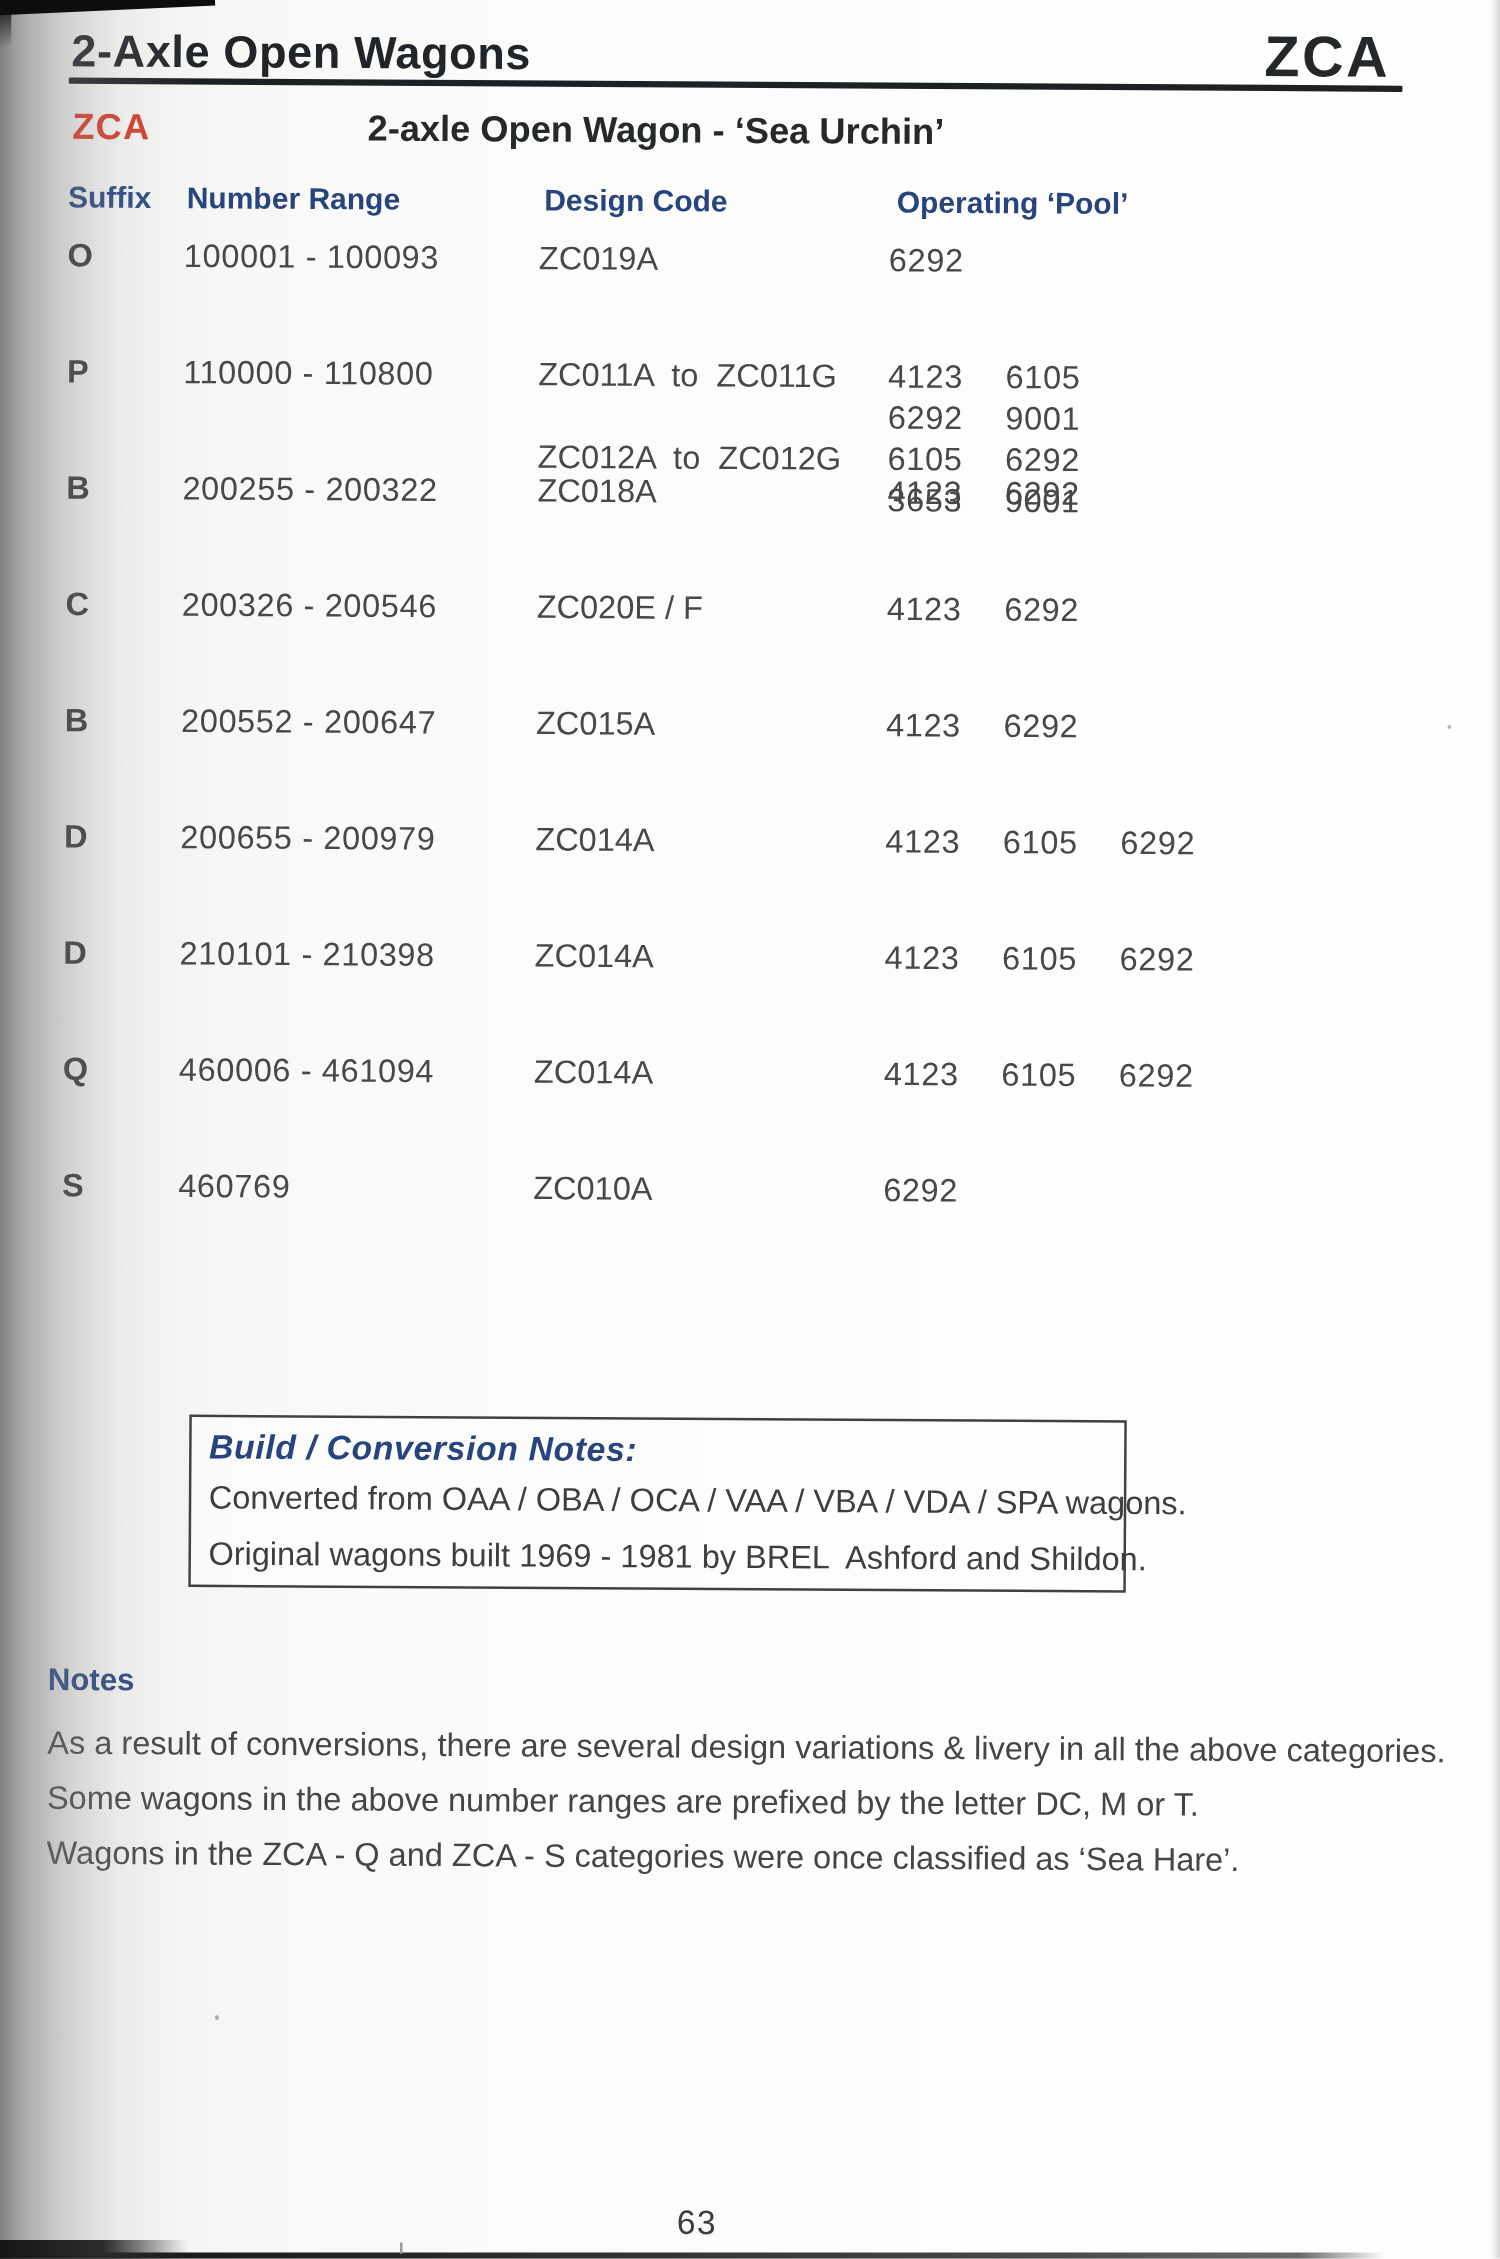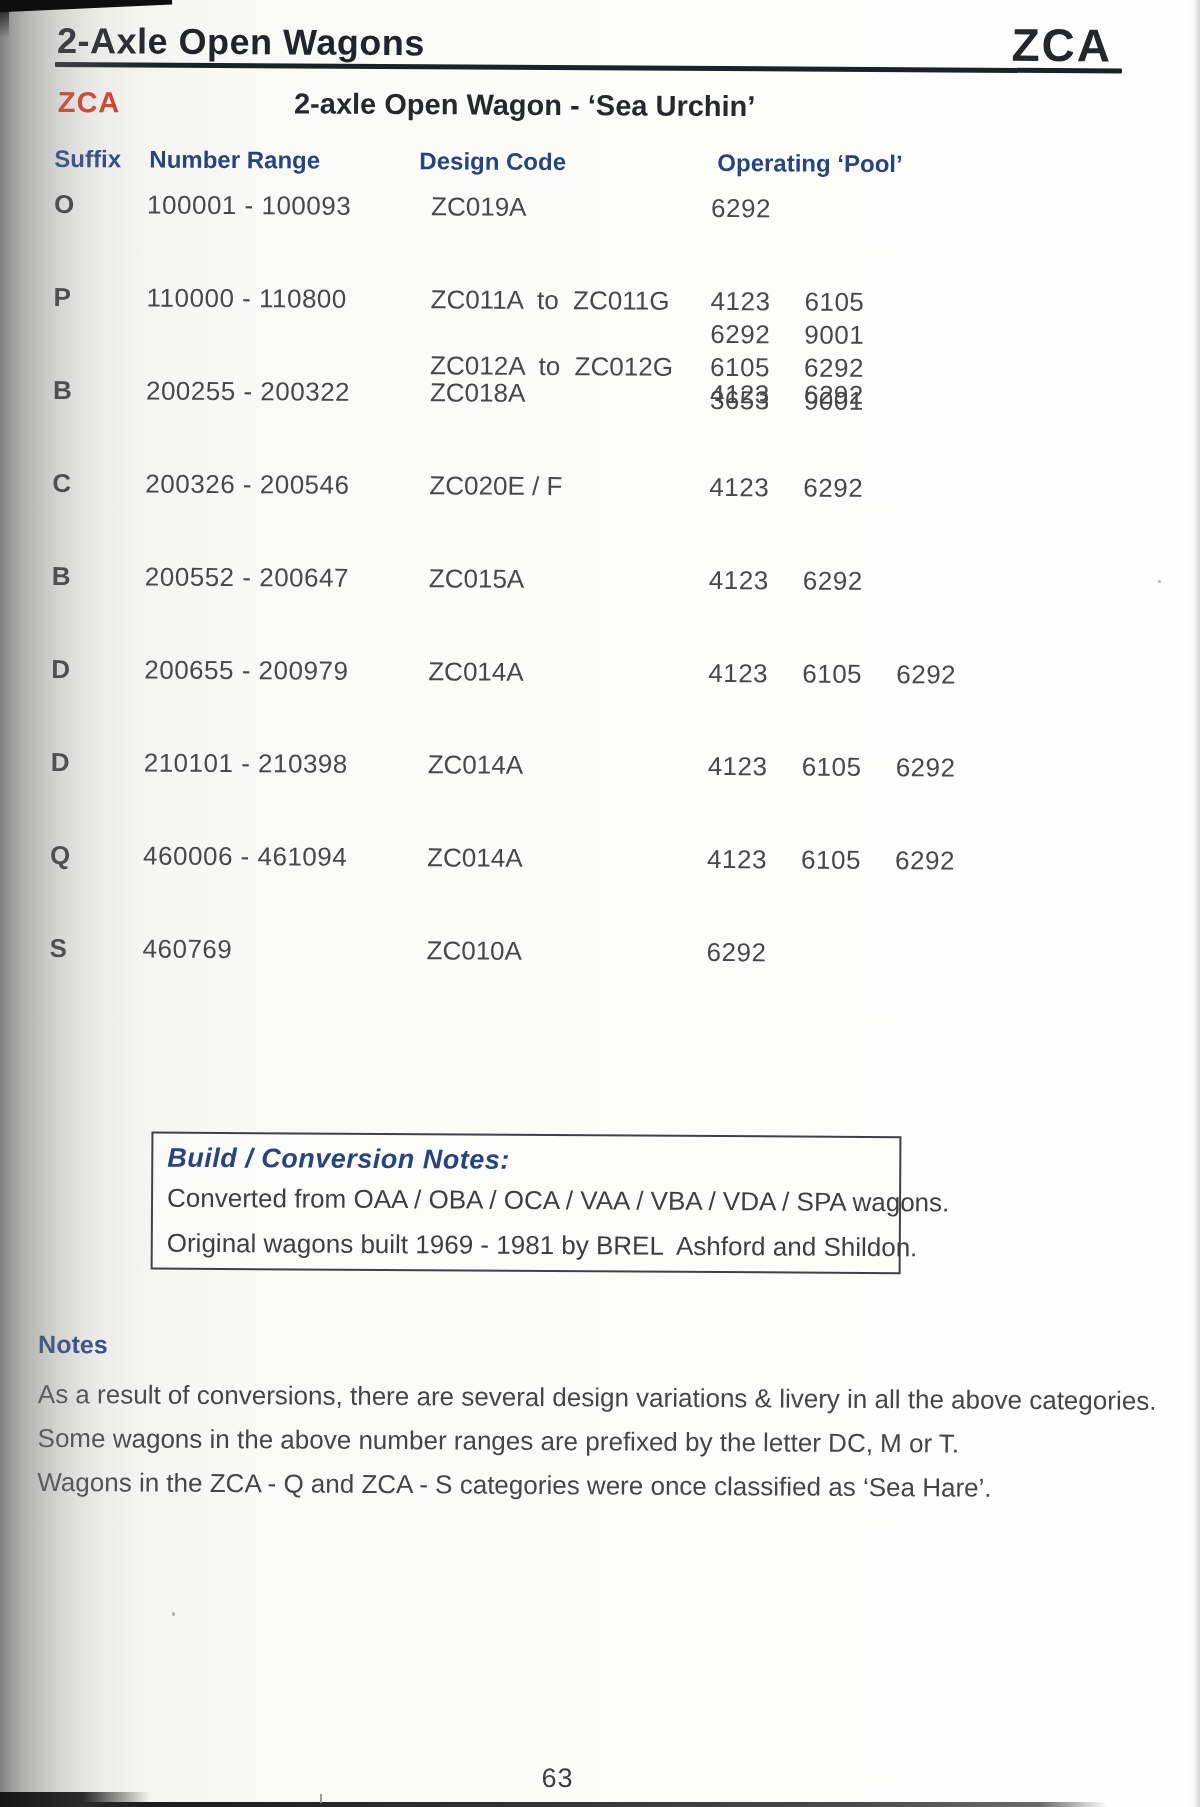--- a/index.html
+++ b/index.html
@@ -39,21 +39,21 @@
     position:absolute;left:240px;top:86px;width:570px;text-align:center;
     font-size:29px;font-weight:bold;color:#26292c;
   }
 
   
   .table-area{position:absolute;left:0;top:145px;width:1200px;}
   .col-headers{position:relative;height:43px;}
   .col-h{position:absolute;top:0;font-size:24px;font-weight:bold;color:var(--heading_blue,#27447e);}
   .col-h.suffix{left:55px;}
   .col-h.number{left:150px;}
-  .col-h.design{left:420px;}
+  .col-h.design{left:436px;}
   .col-h.pool{left:718px;}
 
   .row{position:relative;margin-bottom:60px;min-height:33px;}
   .cell{position:absolute;top:0;font-size:26px;color:var(--body_text,#46484a);line-height:33px;}
   .cell.suffix{left:55px;font-weight:bold;color:#34373a;}
   .cell.number{left:148px;letter-spacing:0.5px;white-space:pre;}
   .cell.design{left:432px;}
   .cell.pools{left:712px;}
   .design-line{min-height:33px;line-height:33px;white-space:pre;}
   .pool-line{display:flex;min-height:33px;line-height:33px;}

